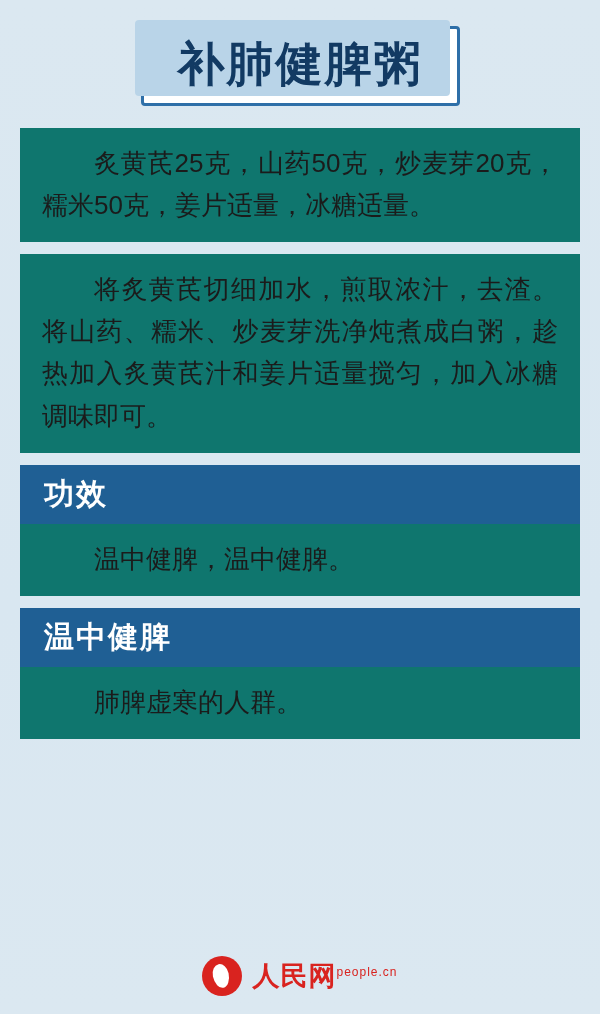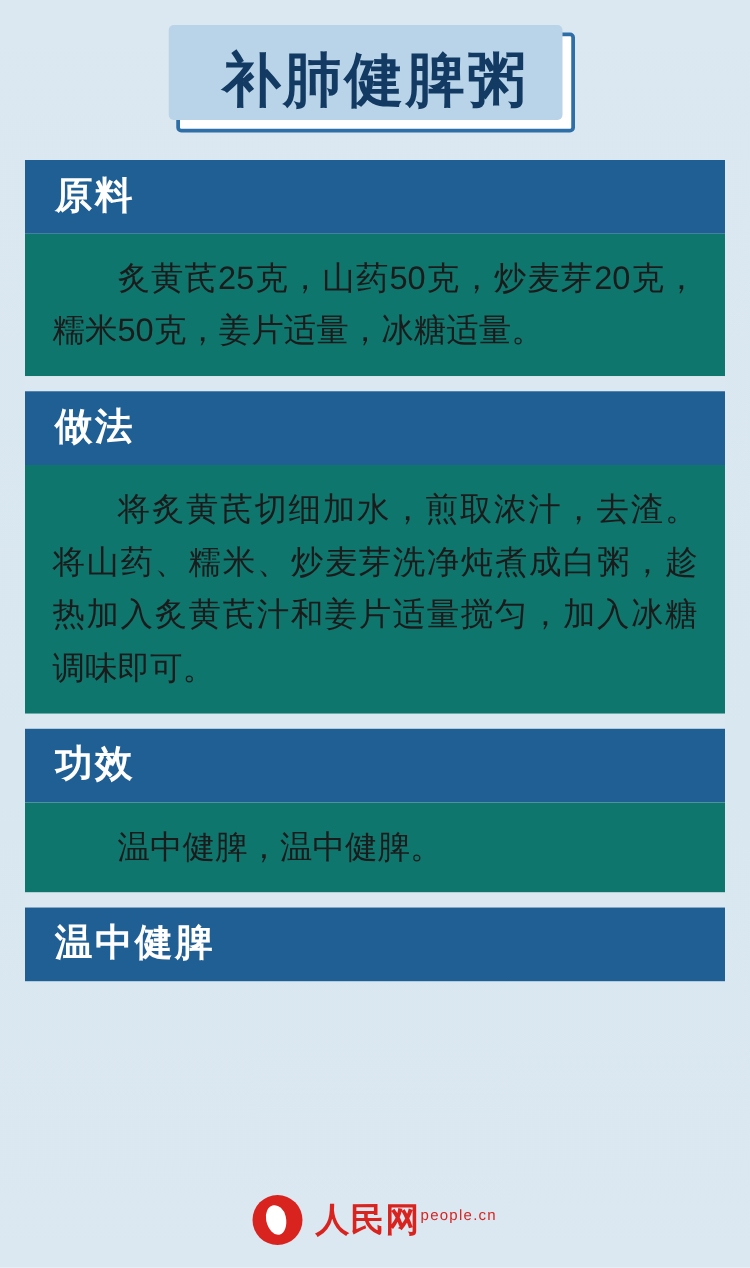--- a/index.html
+++ b/index.html
@@ -146,36 +146,35 @@
 <div class="page">
 
   <div class="title-wrap">
     <div class="title-box">
       <div class="title-text">补肺健脾粥</div>
     </div>
   </div>
 
   <div class="card">
 
-    <div class="section-head">原料</div>
     <div class="section-body indent">炙黄芪25克，山药50克，炒麦芽20克，糯米50克，姜片适量，冰糖适量。</div>
 
     <div class="spacer"></div>
 
-    <div class="section-head">做法</div>
     <div class="section-body indent">将炙黄芪切细加水，煎取浓汁，去渣。将山药、糯米、炒麦芽洗净炖煮成白粥，趁热加入炙黄芪汁和姜片适量搅匀，加入冰糖调味即可。</div>
 
     <div class="spacer"></div>
 
     <div class="section-head">功效</div>
     <div class="section-body center-ish">温中健脾，温中健脾。</div>
 
     <div class="spacer"></div>
 
     <div class="section-head">温中健脾</div>
+    <div class="section-body center-ish">肺脾虚寒的人群。</div>
 
   </div>
 
   <div class="footer">
     <div class="logo-circle"></div>
     <div class="logo-text">
       <span class="logo-cn">人民网</span>
       <span class="logo-en">people.cn</span>
     </div>
   </div>

